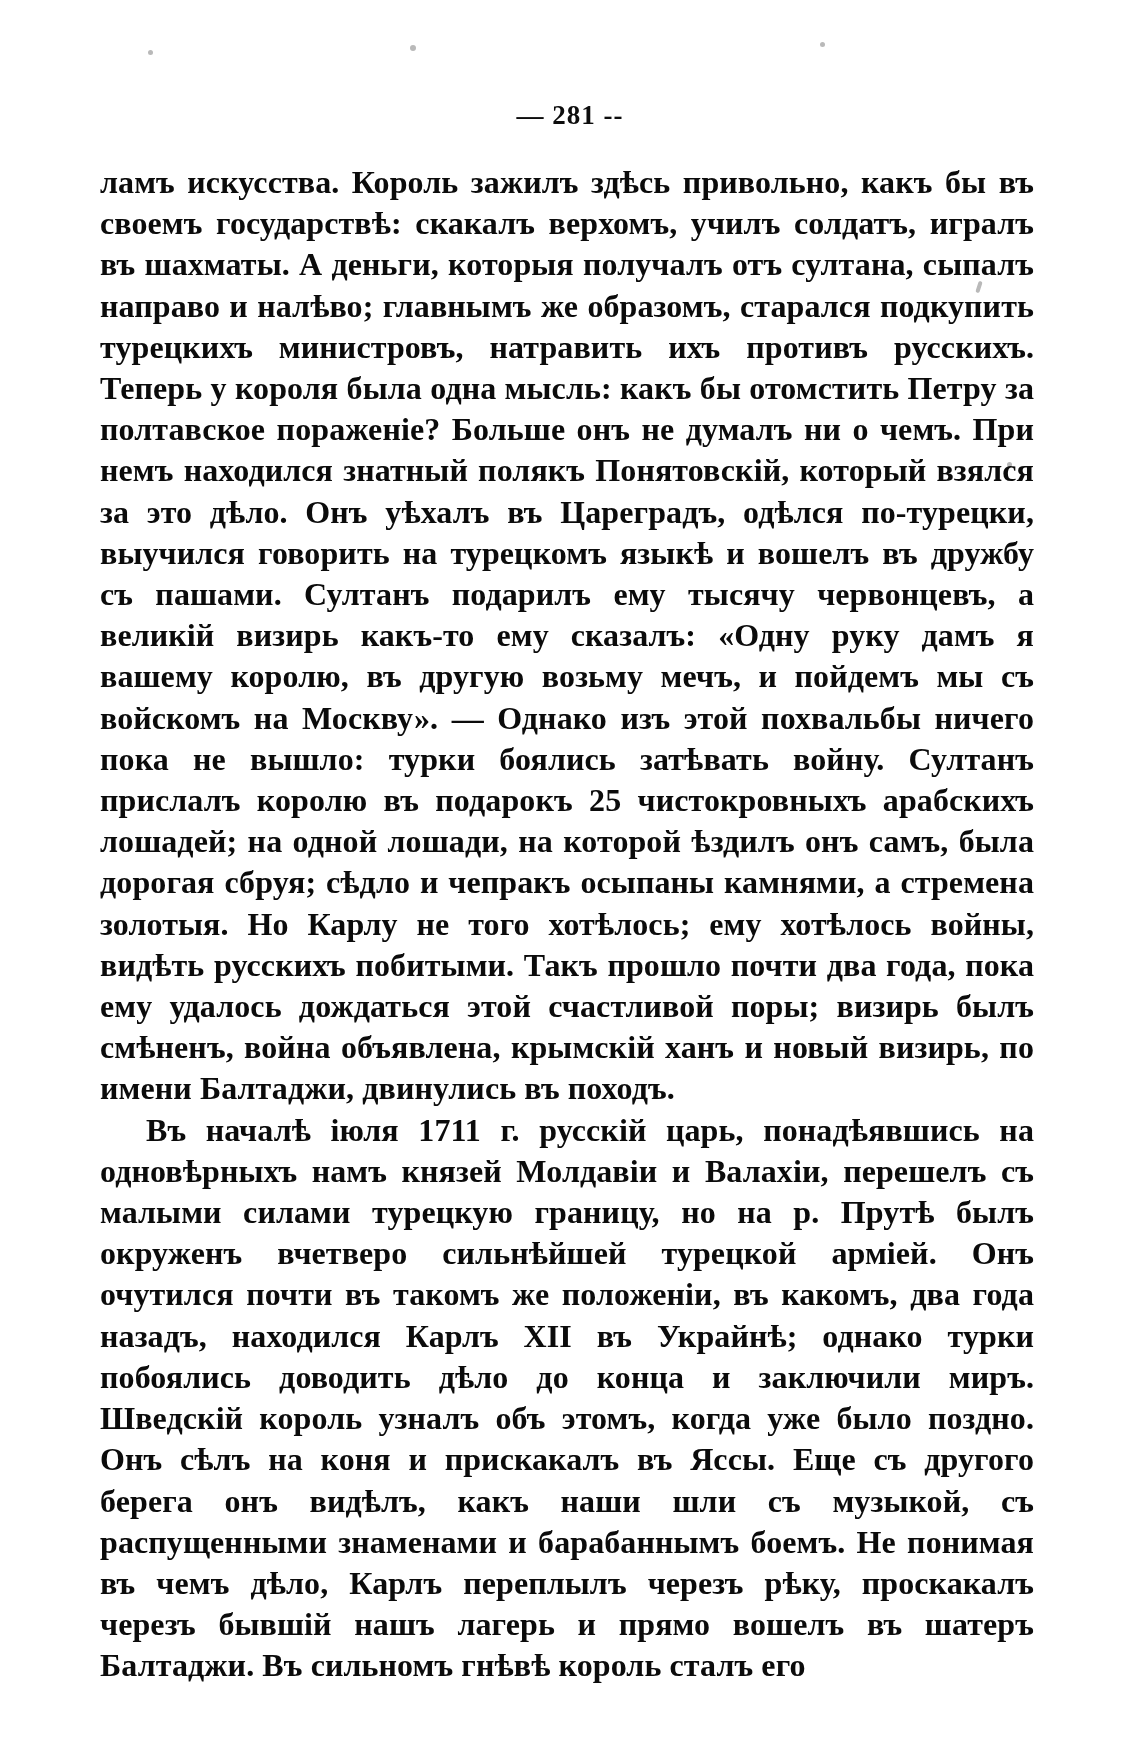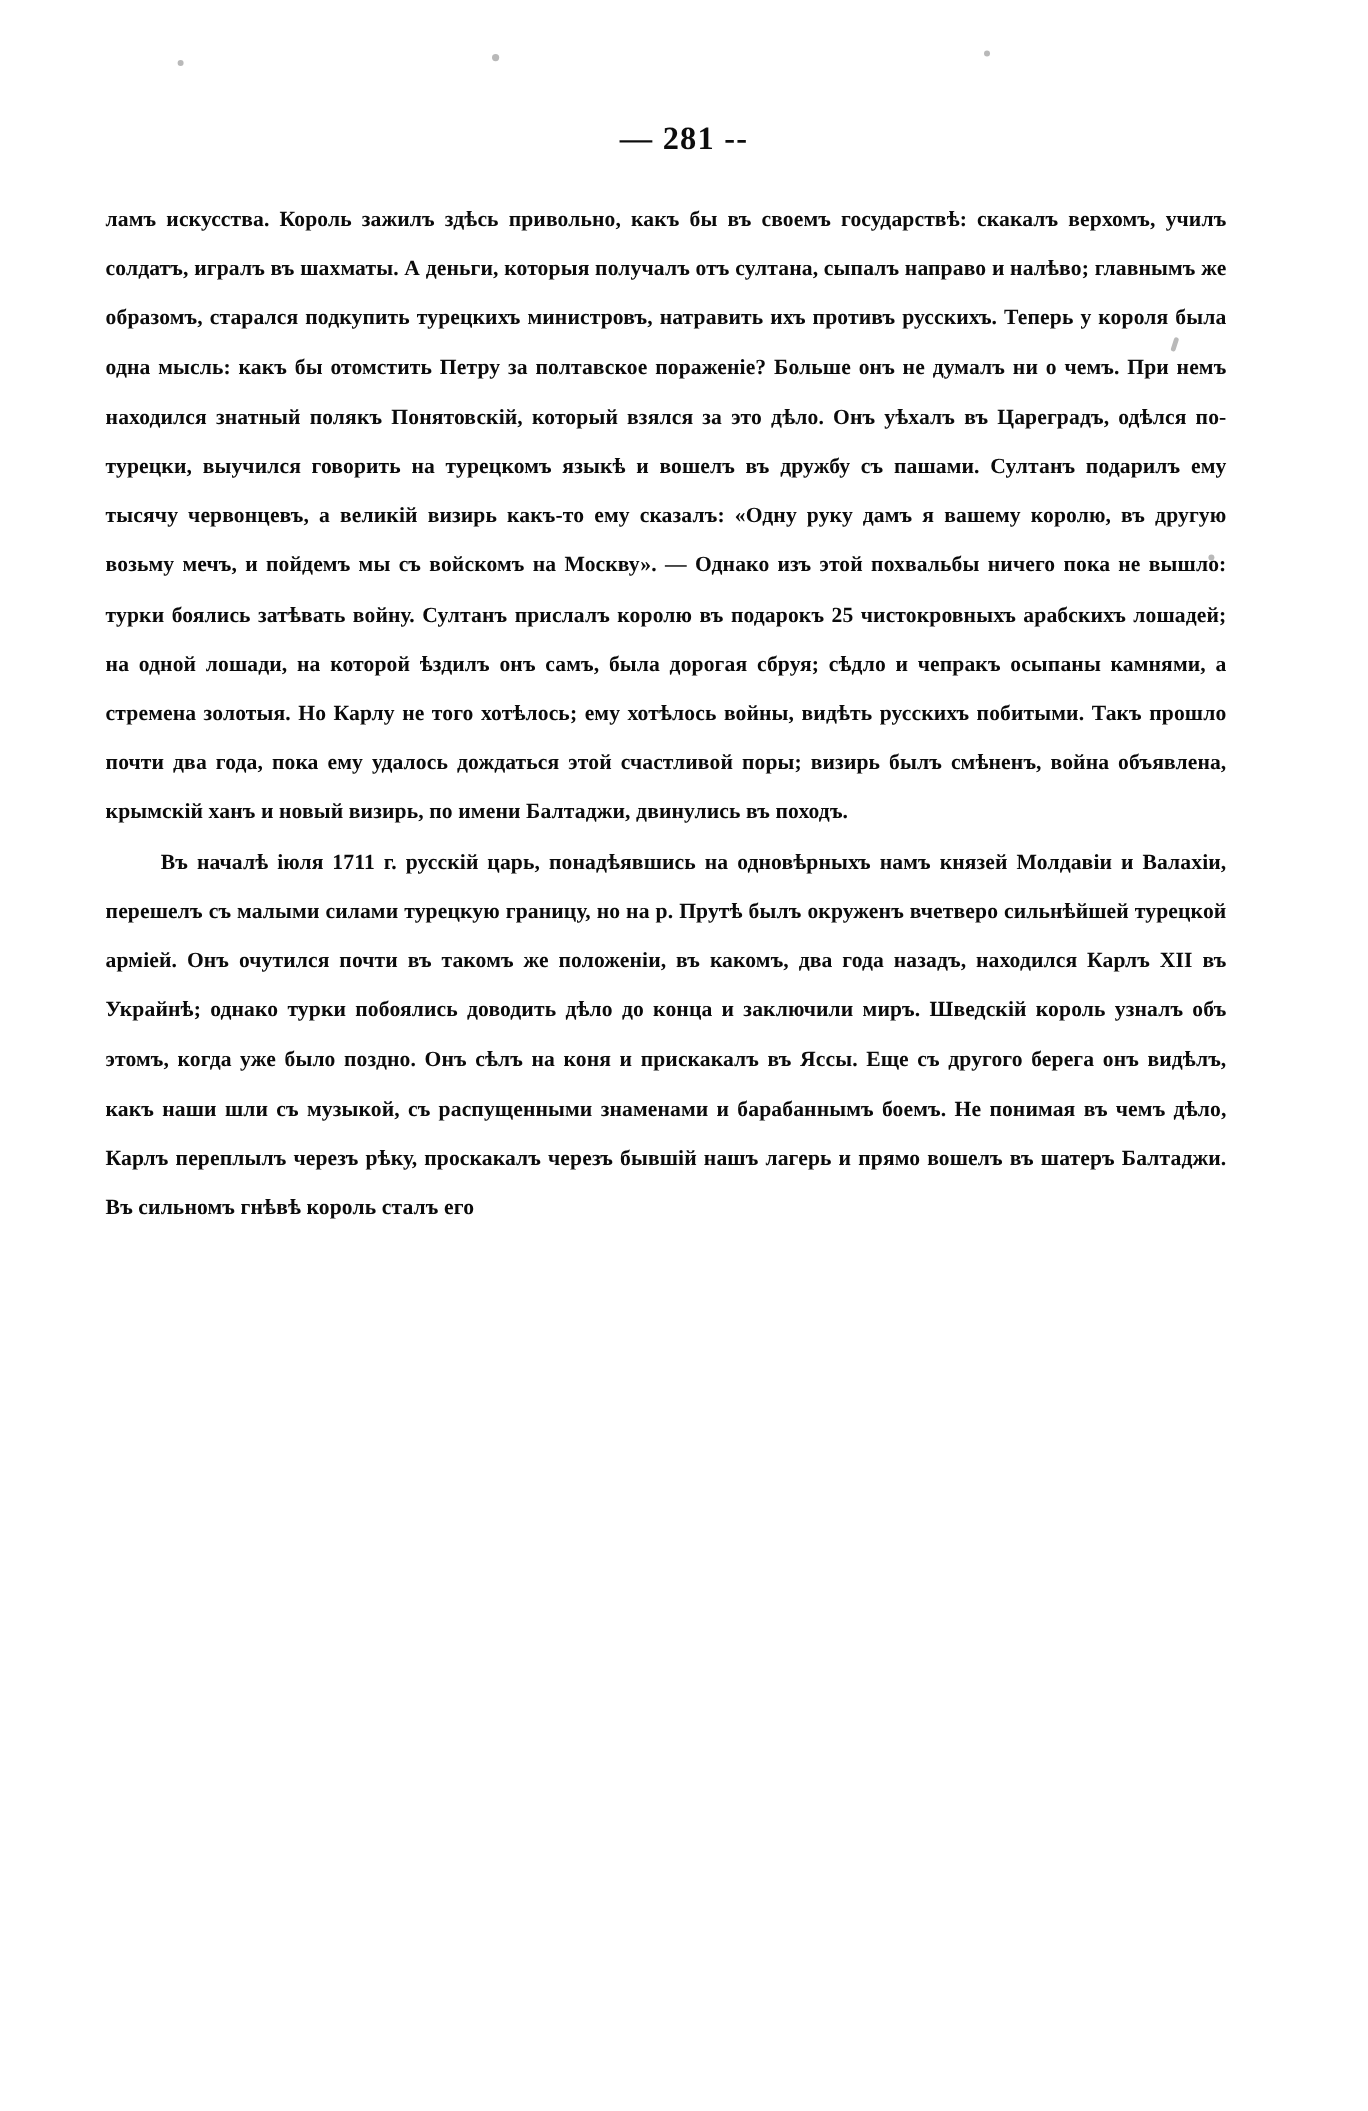--- a/index.html
+++ b/index.html
@@ -23,24 +23,24 @@
     text-align: center;
     font-family: "Liberation Serif", serif;
     font-size: 27px;
     font-weight: bold;
     letter-spacing: 1px;
     color: #0d0d0d;
   }
   .body-text {
     position: absolute;
     top: 162px;
-    left: 88px;
+    left: 100px;
     width: 934px;
     font-family: "Liberation Serif", serif;
-    font-size: 18px;
+    font-size: 32px;
     line-height: 41.2px;
     color: #0b0b0b;
     text-align: justify;
     text-justify: inter-word;
     font-weight: 600;
     letter-spacing: 0.1px;
   }
   .body-text p {
     margin: 0;
     text-indent: 0;

